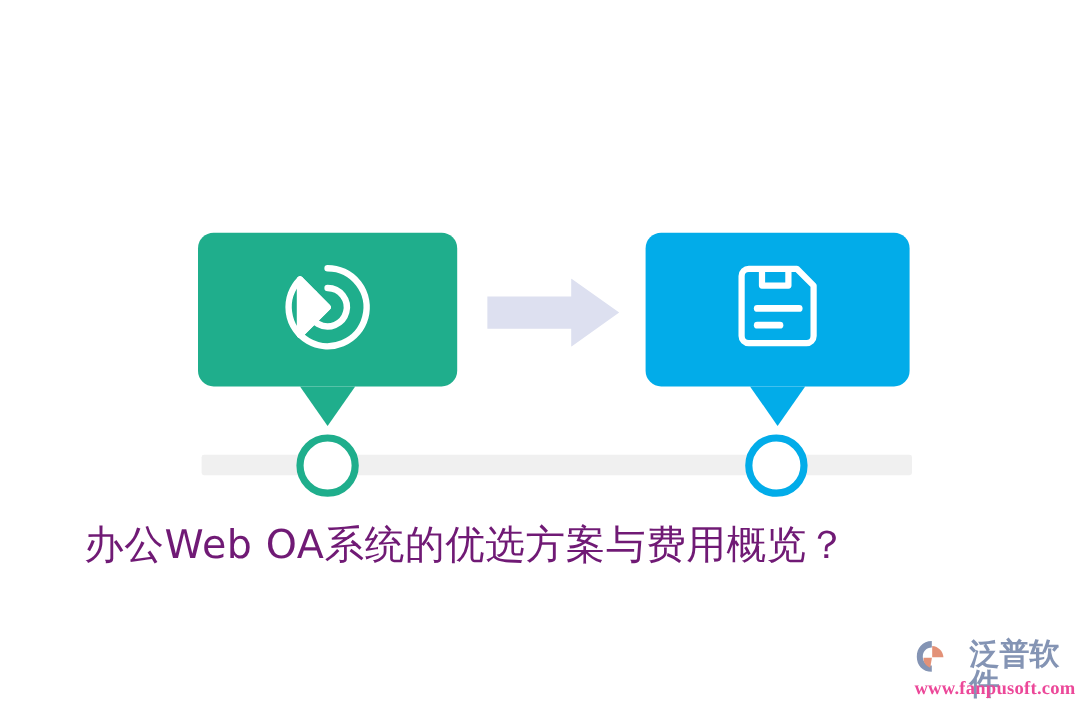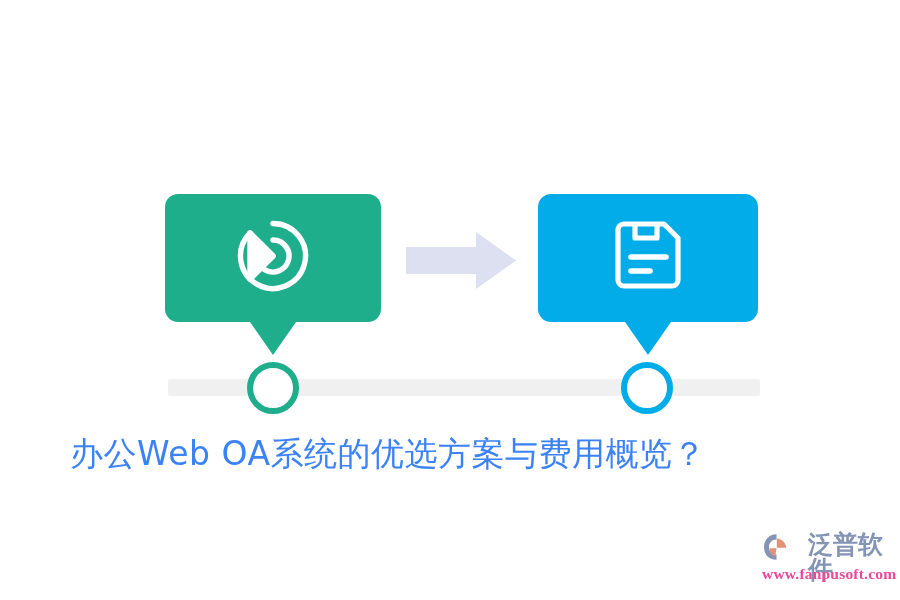--- a/index.html
+++ b/index.html
@@ -110,21 +110,21 @@
   #caption {
     position: absolute;
     left: 0;
     top: 432px;
     width: 776px;
     text-align: center;
     font-family: "DejaVu Sans", "Liberation Sans", sans-serif;
     font-size: 33px;
     font-weight: 500;
     letter-spacing: 0.5px;
-    color: #3b82f6;
+    color: #701a75;
     white-space: pre;
   }
 
   
   #watermark {
     position: absolute;
     left: 762px;
     top: 532px;
     width: 132px;
     height: 58px;

